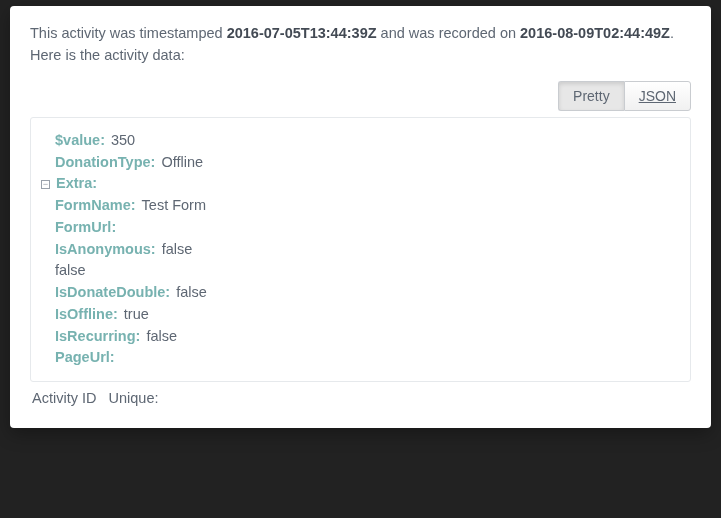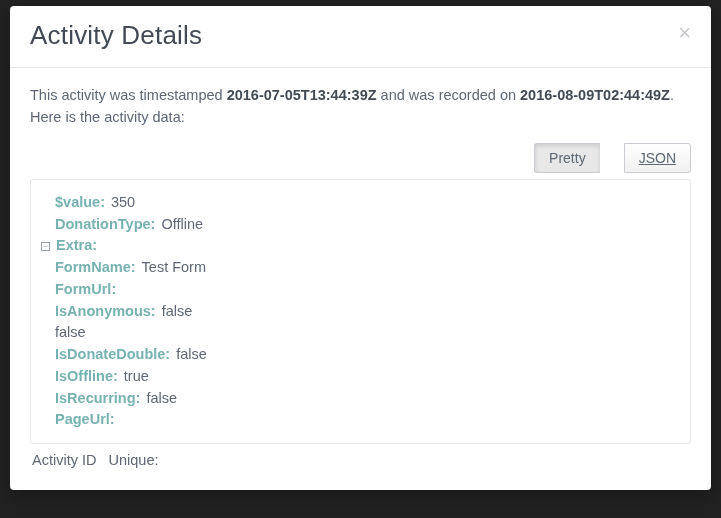--- a/index.html
+++ b/index.html
@@ -57,21 +57,20 @@
   }
   .intro strong {
     color: #434a54;
     font-weight: 700;
   }
   
   .btn-group {
     display: flex;
     justify-content: flex-end;
     margin-bottom: 6px;
-    gap: 24px;
   }
   .btn-group button {
     font-size: 14px;
     line-height: 1;
     padding: 7px 14px;
     border: 1px solid #c9ccd0;
     background: linear-gradient(#fff, #f1f1f1);
     color: #5e6773;
     cursor: pointer;
   }
@@ -133,24 +132,20 @@
     padding: 8px 0 12px 2px;
     font-size: 14.5px;
     color: #5e6773;
   }
 </style>
 </head>
 <body>
 
 <div class="modal">
 
-  <div class="modal-header">
-    <h1 class="modal-title">Activity Details</h1>
-    <button class="close-btn">×</button>
-  </div>
 
   <div class="modal-body">
 
     <div class="intro">
       <span>This activity was timestamped </span><strong>2016-07-05T13:44:39Z</strong><span> and was recorded on </span><strong>2016-08-09T02:44:49Z</strong><span>.</span><br>
       <span>Here is the activity data:</span>
     </div>
 
     <div class="btn-group">
       <button class="active">Pretty</button>

